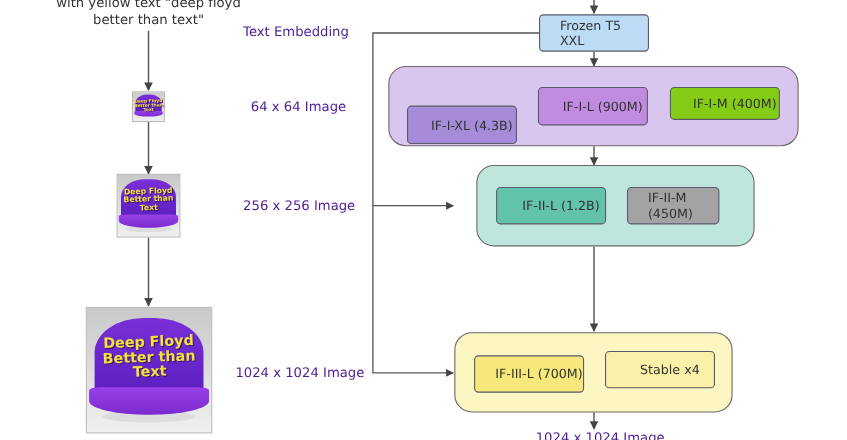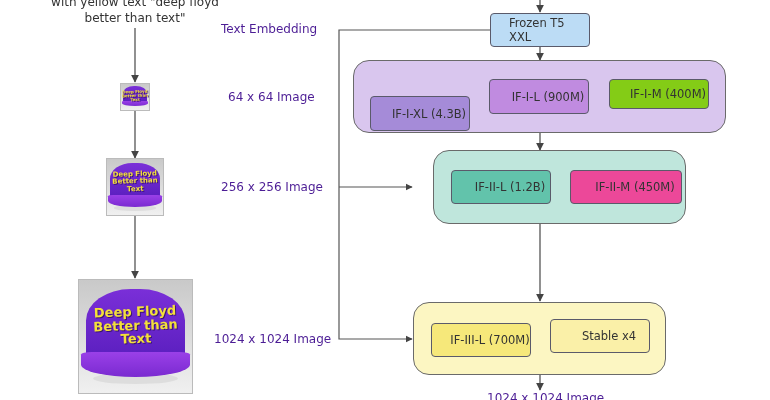--- a/index.html
+++ b/index.html
@@ -86,21 +86,21 @@
 <div class="node" id="encoder" style="left: 490px; top: 13px; width: 100px; height: 34px; border-radius: 4px; background: rgb(188, 220, 245);">Frozen T5 XXL</div>
 
 <div class="group" id="g1" style="left: 353px; top: 60px; width: 373px; height: 73px; background: rgb(217, 198, 238);">
   <div class="node m1" style="left: 16px; top: 35px; width: 100px; height: 35px; background: rgb(165, 139, 216); position: absolute;">IF-I-XL (4.3B)</div>
   <div class="node m1" style="left: 135px; top: 18px; width: 100px; height: 35px; background: rgb(192, 139, 224); position: absolute;">IF-I-L (900M)</div>
   <div class="node m1" style="left: 255px; top: 18px; width: 100px; height: 30px; background: #84cc16; position: absolute;">IF-I-M (400M)</div>
 </div>
 
 <div class="group" id="g2" style="left: 413px; top: 150px; width: 253px; height: 74px; background: rgb(191, 230, 220); margin-left: 20px;">
   <div class="node m2" style="left: 17px; top: 19px; width: 100px; height: 34px; background: rgb(98, 195, 171); position: absolute;">IF-II-L (1.2B)</div>
-  <div class="node m2" style="left: 136px; top: 19px; width: 112px; height: 34px; background: #ec4899; position: absolute;">IF-II-M (450M)</div>
+  <div class="node m2" style="left: 136px; top: 19px; width: 84px; height: 34px; background: #a3a3a3; position: absolute;">IF-II-M (450M)</div>
 </div>
 
 <div class="group" id="g3" style="left: 413px; top: 302px; width: 253px; height: 73px; background: rgb(252, 246, 194);">
   <div class="node m3" style="left: 17px; top: 20px; width: 100px; height: 34px; background: rgb(246, 232, 122); position: absolute;">IF-III-L (700M)</div>
   <div class="node m3" style="left: 136px; top: 16px; width: 100px; height: 34px; background: rgb(250, 240, 168); position: absolute;">Stable x4</div>
 </div>
 
 <div class="lbl" style="left:487px; top:391px;">1024 x 1024 Image</div>
 
 </body></html>

